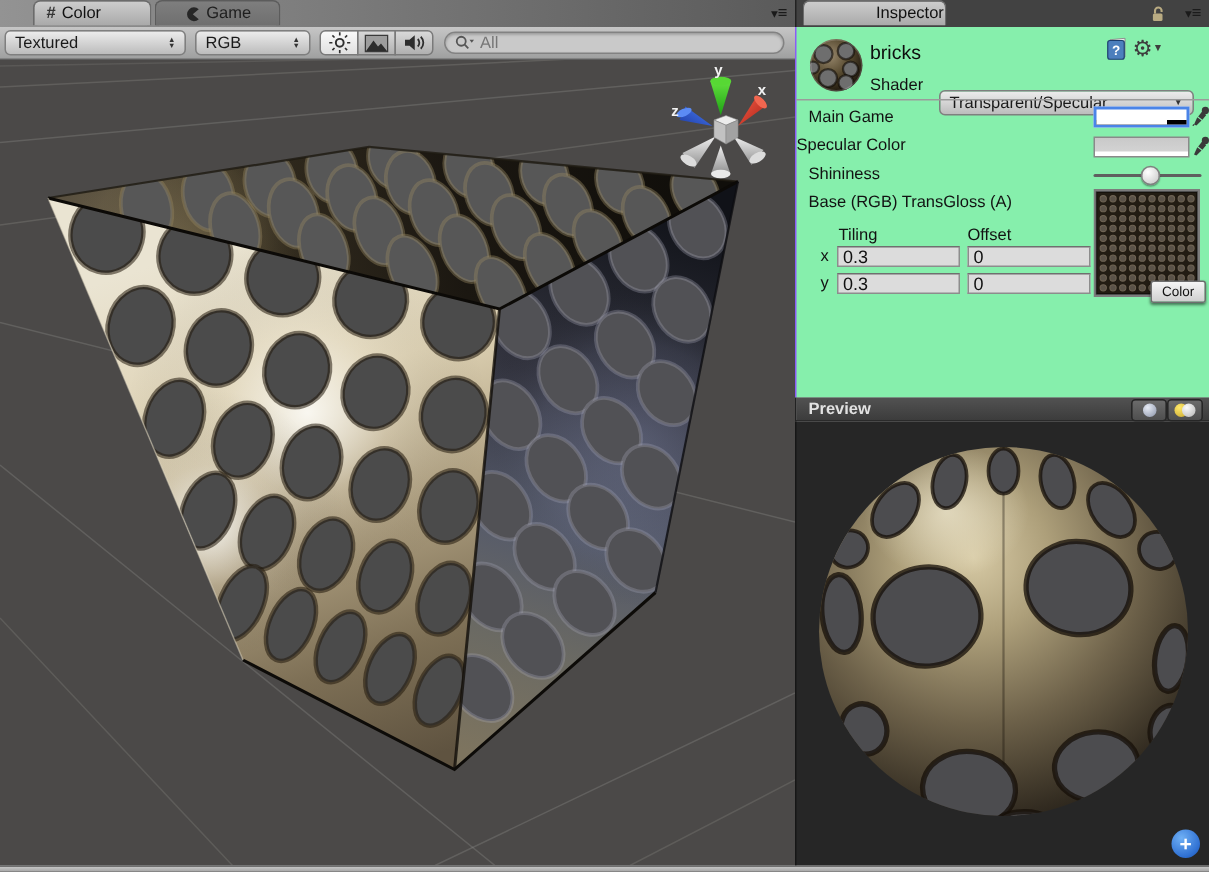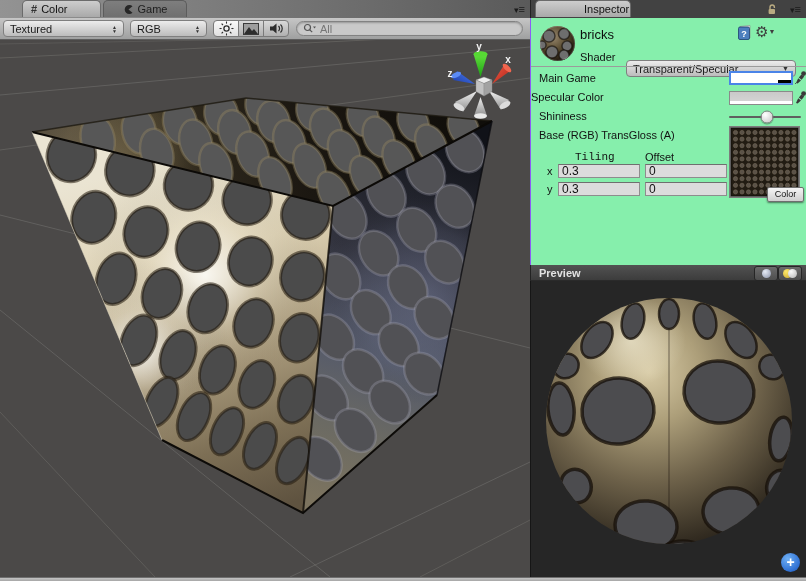--- a/index.html
+++ b/index.html
@@ -520,21 +520,21 @@
       <circle cx="45.5" cy="65.9" r="2.1" fill="#5a5248" stroke="#6e6353" stroke-width="0.7"></circle>
       <circle cx="52" cy="65.9" r="2.1" fill="#5a5248" stroke="#6e6353" stroke-width="0.7"></circle>
       <circle cx="58.5" cy="65.9" r="2.1" fill="#5a5248" stroke="#6e6353" stroke-width="0.7"></circle>
       <circle cx="65" cy="65.9" r="2.1" fill="#5a5248" stroke="#6e6353" stroke-width="0.7"></circle>
       <rect x="2" y="2" width="67" height="68" fill="none" stroke="rgba(0,0,0,0.5)"></rect>
     </svg>
   <div class="abs" style="left:236px;top:169px;width:35px;height:13px;border:1px solid #6e6e6e;
        border-radius:2px;background:linear-gradient(#f5f5f5,#cfcfcf);font-size:9px;color:#111;
        text-align:center;line-height:12px;box-shadow:0 1px 2px rgba(0,0,0,.5);">Color</div>
 
-  <div class="ilabel" style="left:44px;top:133px;font-family:Liberation Mono, monospace;">Tiling</div>
+  <div class="ilabel" style="left:28px;top:133px;">Tiling</div>
   <div class="ilabel" style="left:114px;top:133px;">Offset</div>
   <div class="ilabel" style="left:16px;top:147px;">x</div>
   <input class="field" style="left: 27px; top: 146px; width: 82px;" value="0.3">
   <input class="field" style="left: 114px; top: 146px; width: 82px;" value="0">
   <div class="ilabel" style="left:16px;top:165px;">y</div>
   <input class="field" style="left: 27px; top: 164px; width: 82px;" value="0.3">
   <input class="field" style="left: 114px; top: 164px; width: 82px;" value="0">
 </div>
 
 <div class="abs" id="preview-header">

